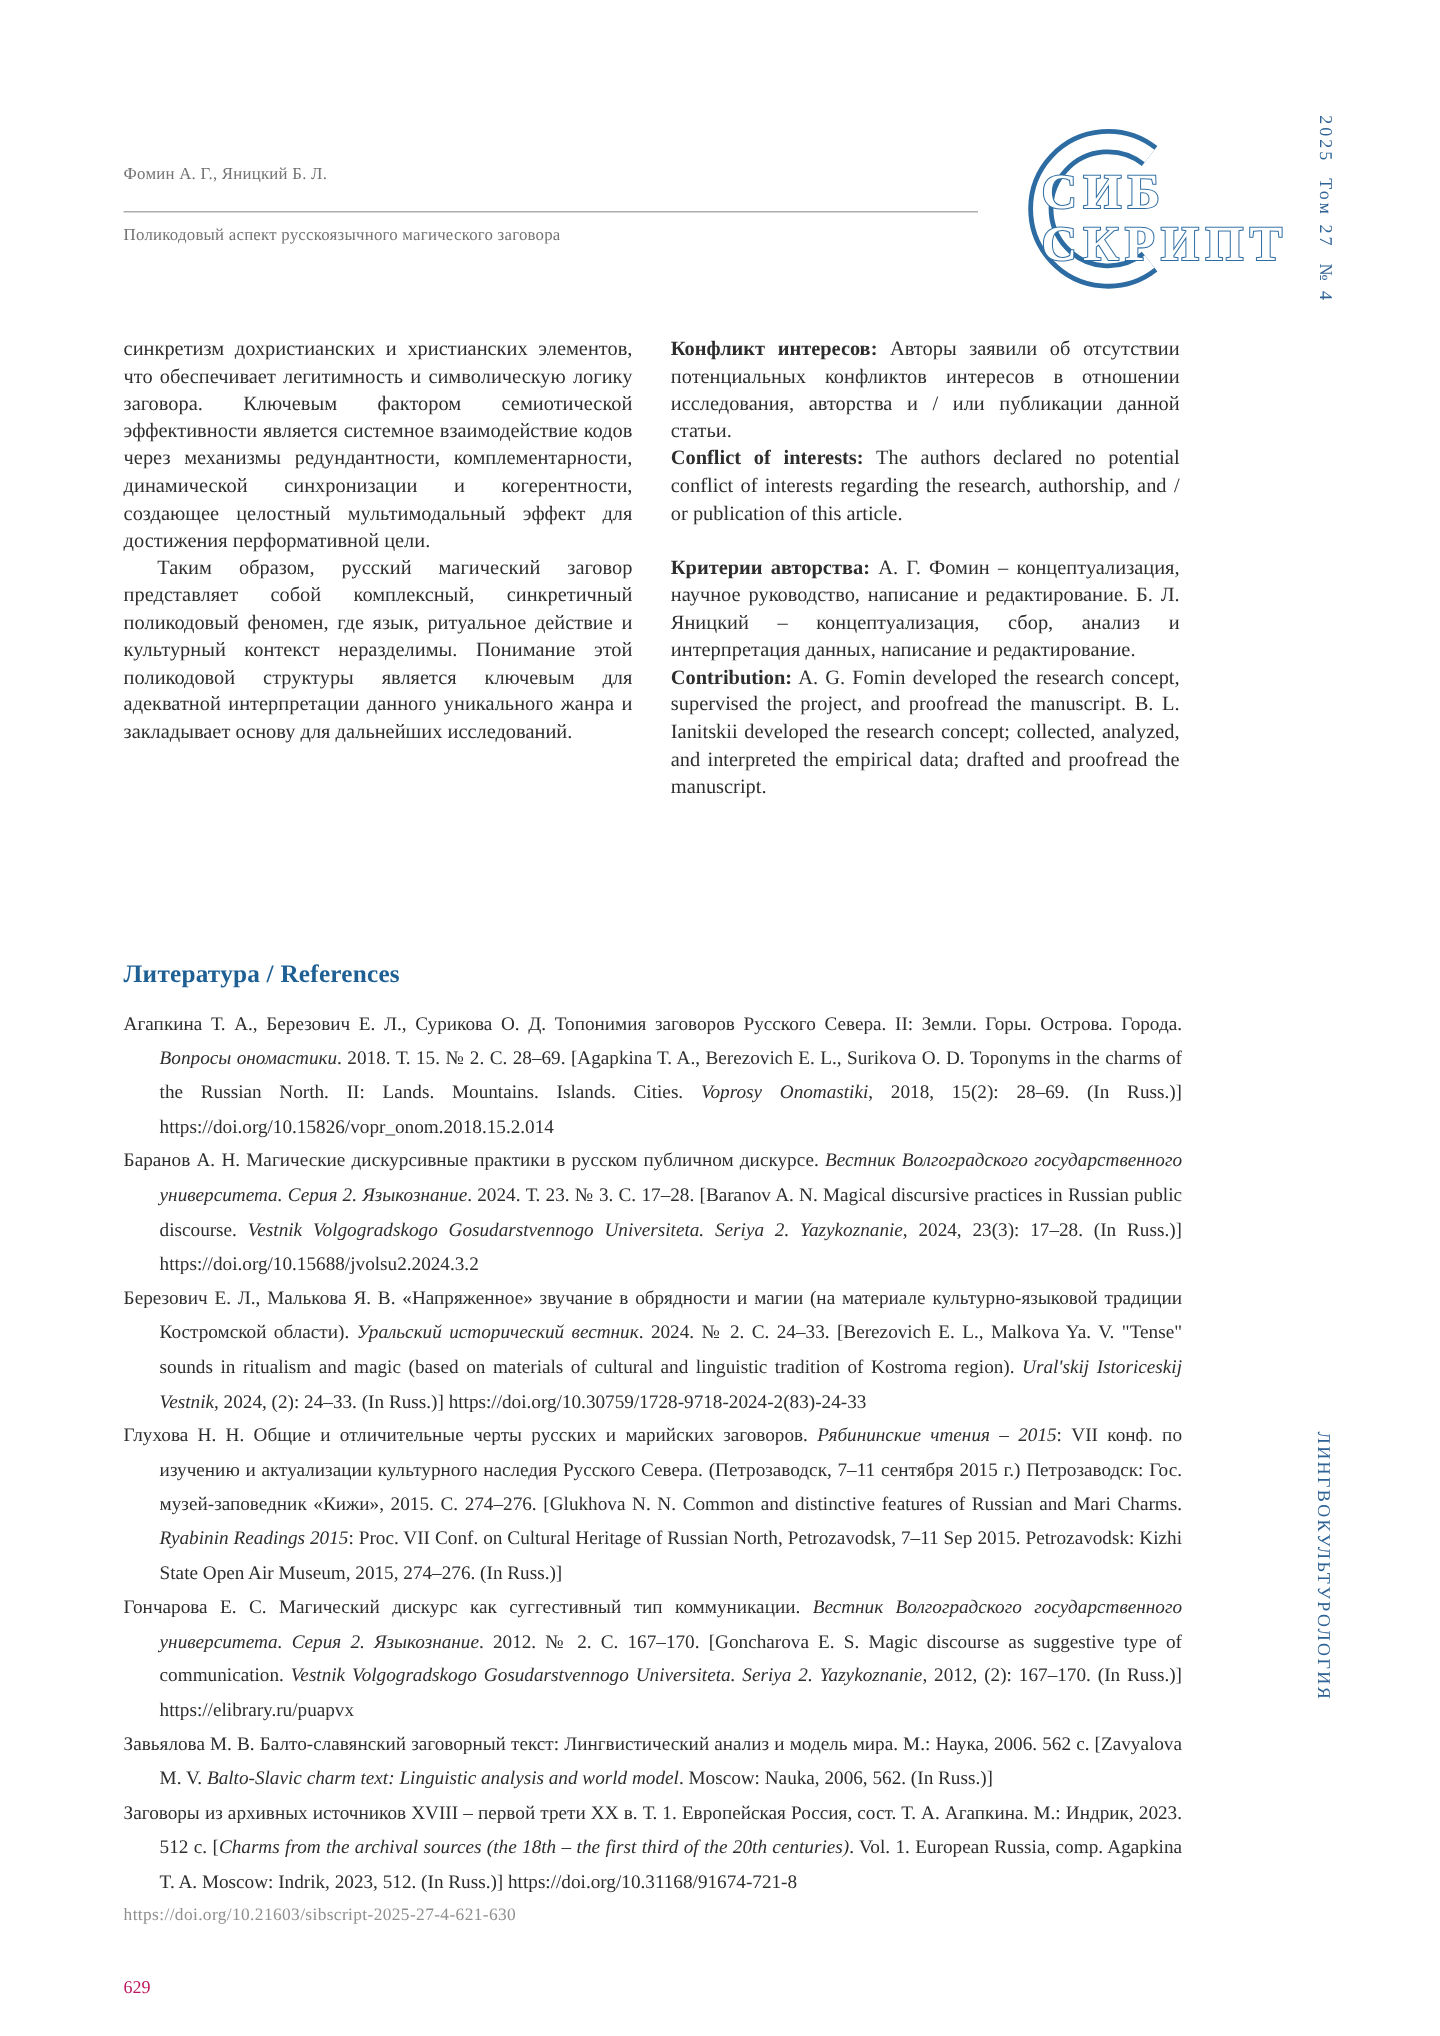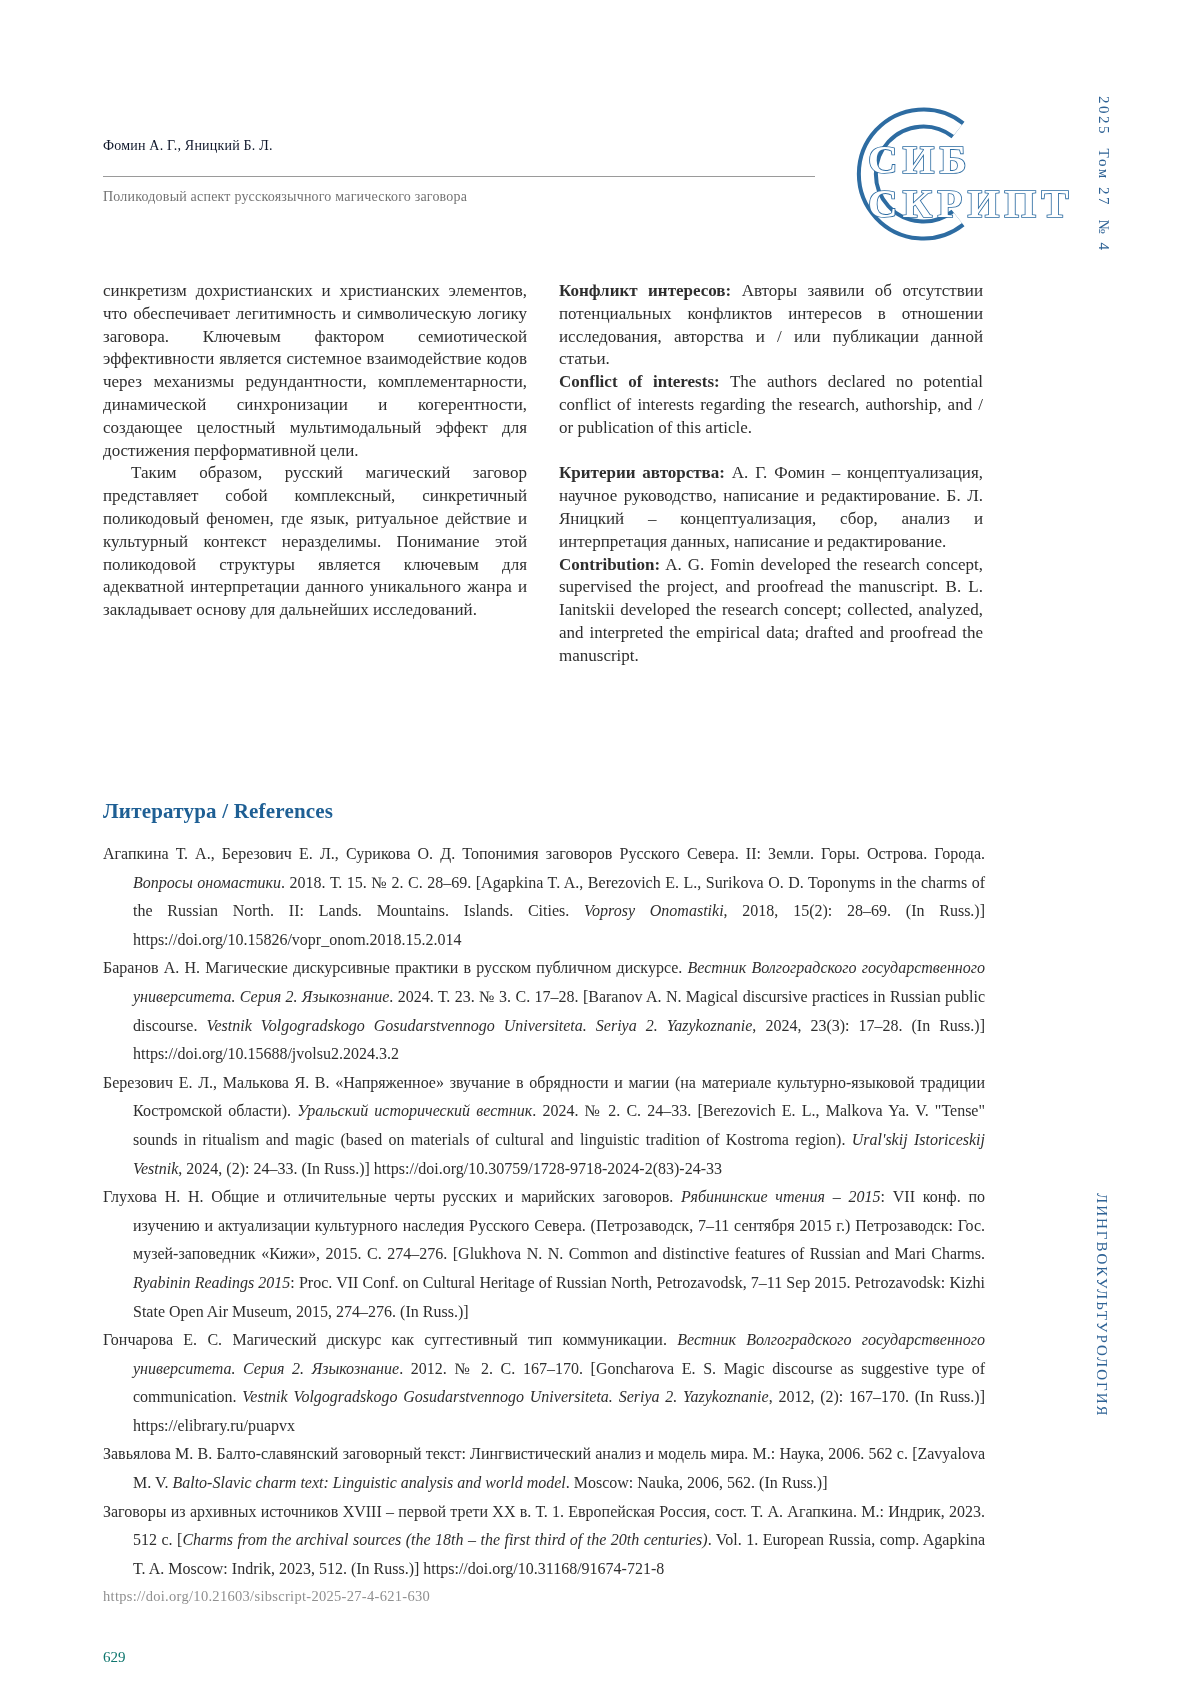--- a/index.html
+++ b/index.html
@@ -8,21 +8,21 @@
     position: relative;
     width: 1200px;
     height: 1697px;
     background: #ffffff;
     font-family: "Liberation Serif", "DejaVu Serif", serif;
     color: #2e2e2e;
     overflow: hidden;
   }
   .authors {
     position: absolute; left: 103px; top: 138px;
-    font-size: 14px; color: #0f172a; letter-spacing: 0.2px;
+    font-size: 14px; color: #737373; letter-spacing: 0.2px;
   }
   .header-rule {
     position: absolute; left: 103px; top: 176px; width: 712px; height: 0;
     border-top: 1.5px solid #9a9a9a;
   }
   .running-title {
     position: absolute; left: 103px; top: 189px;
     font-size: 14px; color: #737373; letter-spacing: 0.2px;
   }
   .logo { position: absolute; left: 828px; top: 96px; width: 244px; height: 152px; text-align: center; }
@@ -54,21 +54,21 @@
     font-size: 16px; line-height: 28.6px; text-align: justify;
   }
   .ref {
     padding-left: 30px; text-indent: -30px;
   }
   .footer {
     position: absolute; left: 103px; top: 1588px; width: 937px;
     display: flex; justify-content: flex-end; align-items: baseline; gap: 44px; flex-direction: column;
   }
   .footer-doi { font-size: 14.5px; color: #8f8f8f; letter-spacing: 0.3px; }
-  .footer-page { font-size: 15px; color: #0f766e; }
+  .footer-page { font-size: 15px; color: #be185d; }
 </style>
 </head>
 <body>
 
 <div class="page">
 
   <div class="authors">Фомин А. Г., Яницкий Б. Л.</div>
   <div class="header-rule"></div>
   <div class="running-title">Поликодовый аспект русскоязычного магического заговора</div>
 

